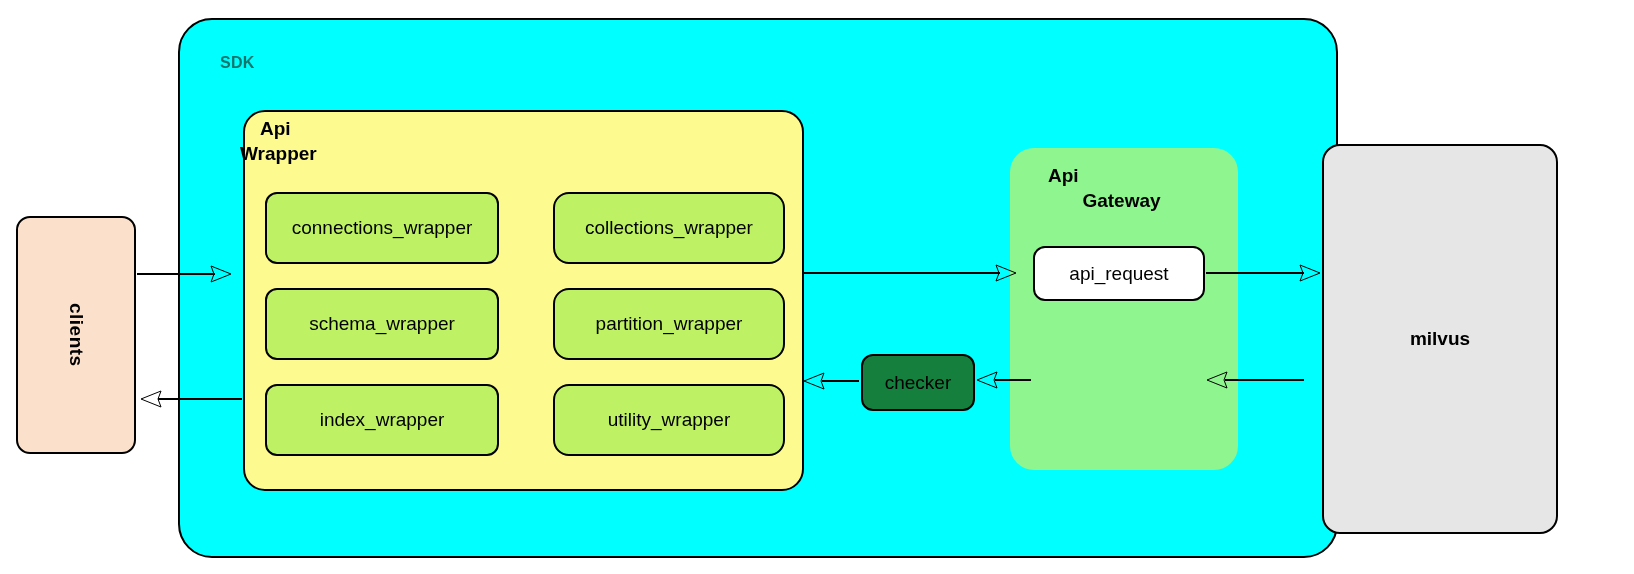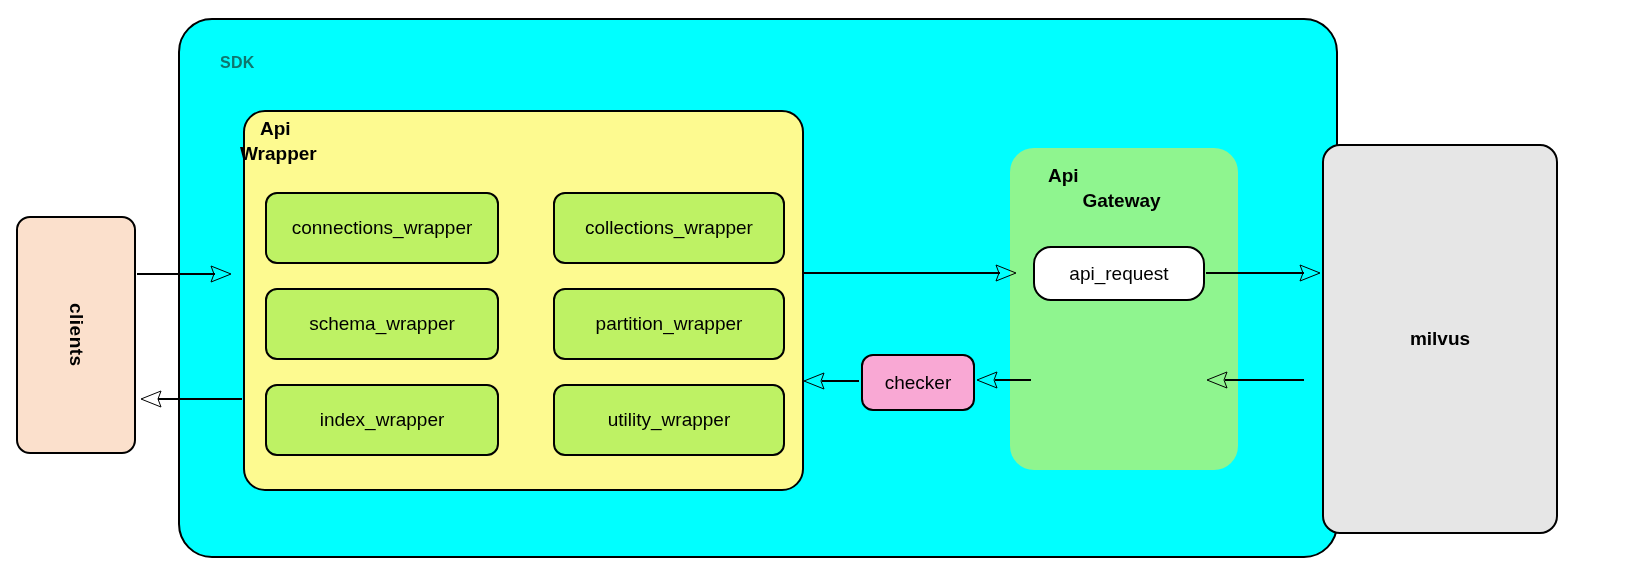--- a/index.html
+++ b/index.html
@@ -73,32 +73,32 @@
   
   .wcard {
     background: #bef264;
     border: 2px solid #000000;
     border-radius: 12px;
     font-size: 19px;
     font-weight: normal;
     height: 72px;
   }
   .col-l { left: 265px; width: 234px; }
-  .col-r { left: 553px; width: 232px; }
+  .col-r { left: 553px; width: 232px; border-radius: 16px; }
   .row-1 { top: 192px; }
   .row-2 { top: 288px; align-items: center; }
   .row-3 { top: 384px; }
 
   
   .checker-box {
     left: 861px;
     top: 354px;
     width: 114px;
     height: 57px;
-    background: #f9a8d4;
+    background: #15803d;
     border: 2px solid #000000;
     border-radius: 12px;
     font-size: 19px;
   }
 
   
   .gateway-container {
     left: 1010px;
     top: 148px;
     width: 228px;
@@ -115,21 +115,21 @@
     font-size: 19px;
     font-weight: bold;
     line-height: 25px;
     color: #000000;
     text-align: left;
   }
   .gateway-title .l2 { margin-left: -13px; display:block;text-align:center; }
   .gcard {
     background: #ffffff;
     border: 2px solid #000000;
-    border-radius: 18px;
+    border-radius: 12px;
     left: 1033px;
     width: 172px;
     height: 55px;
     font-size: 19px;
   }
   .grow-1 { top: 246px; }
   .grow-2 { top: 352px; }
 
   
   .clients-box {

